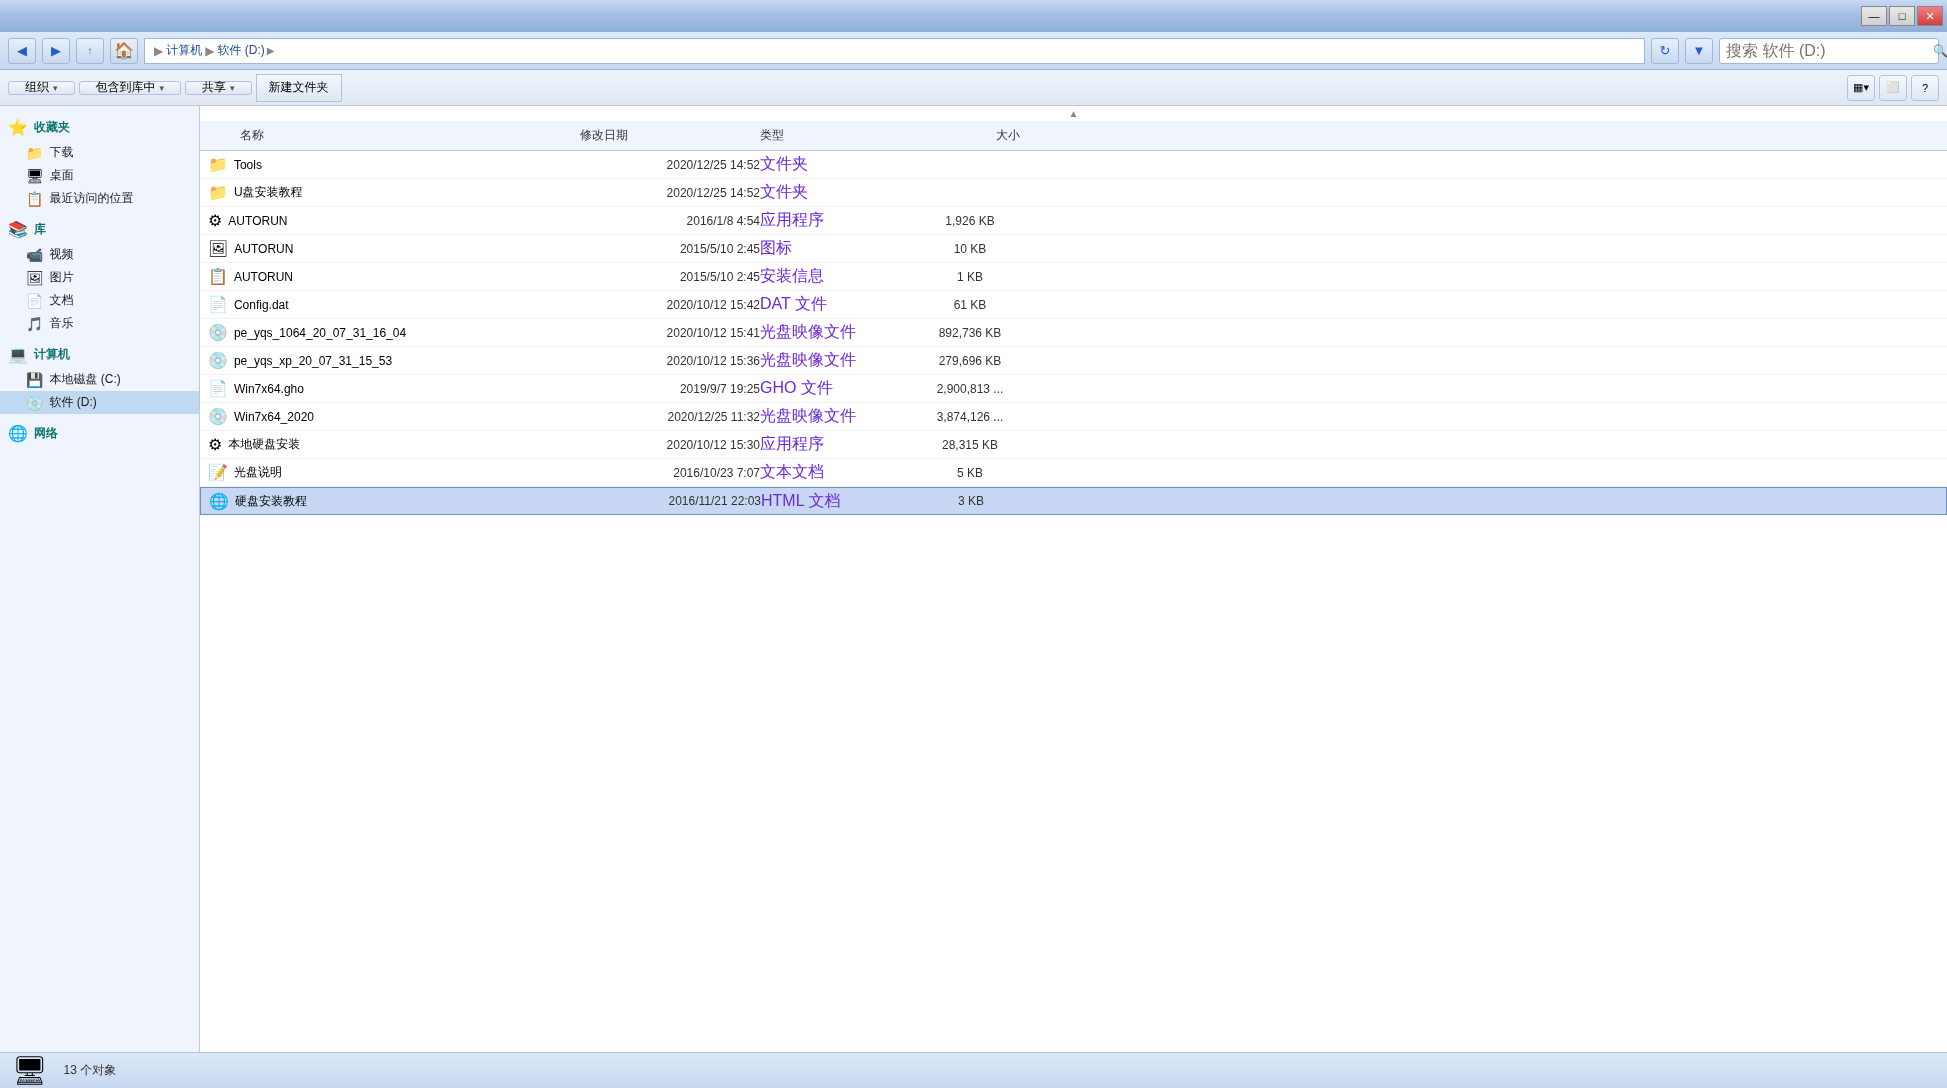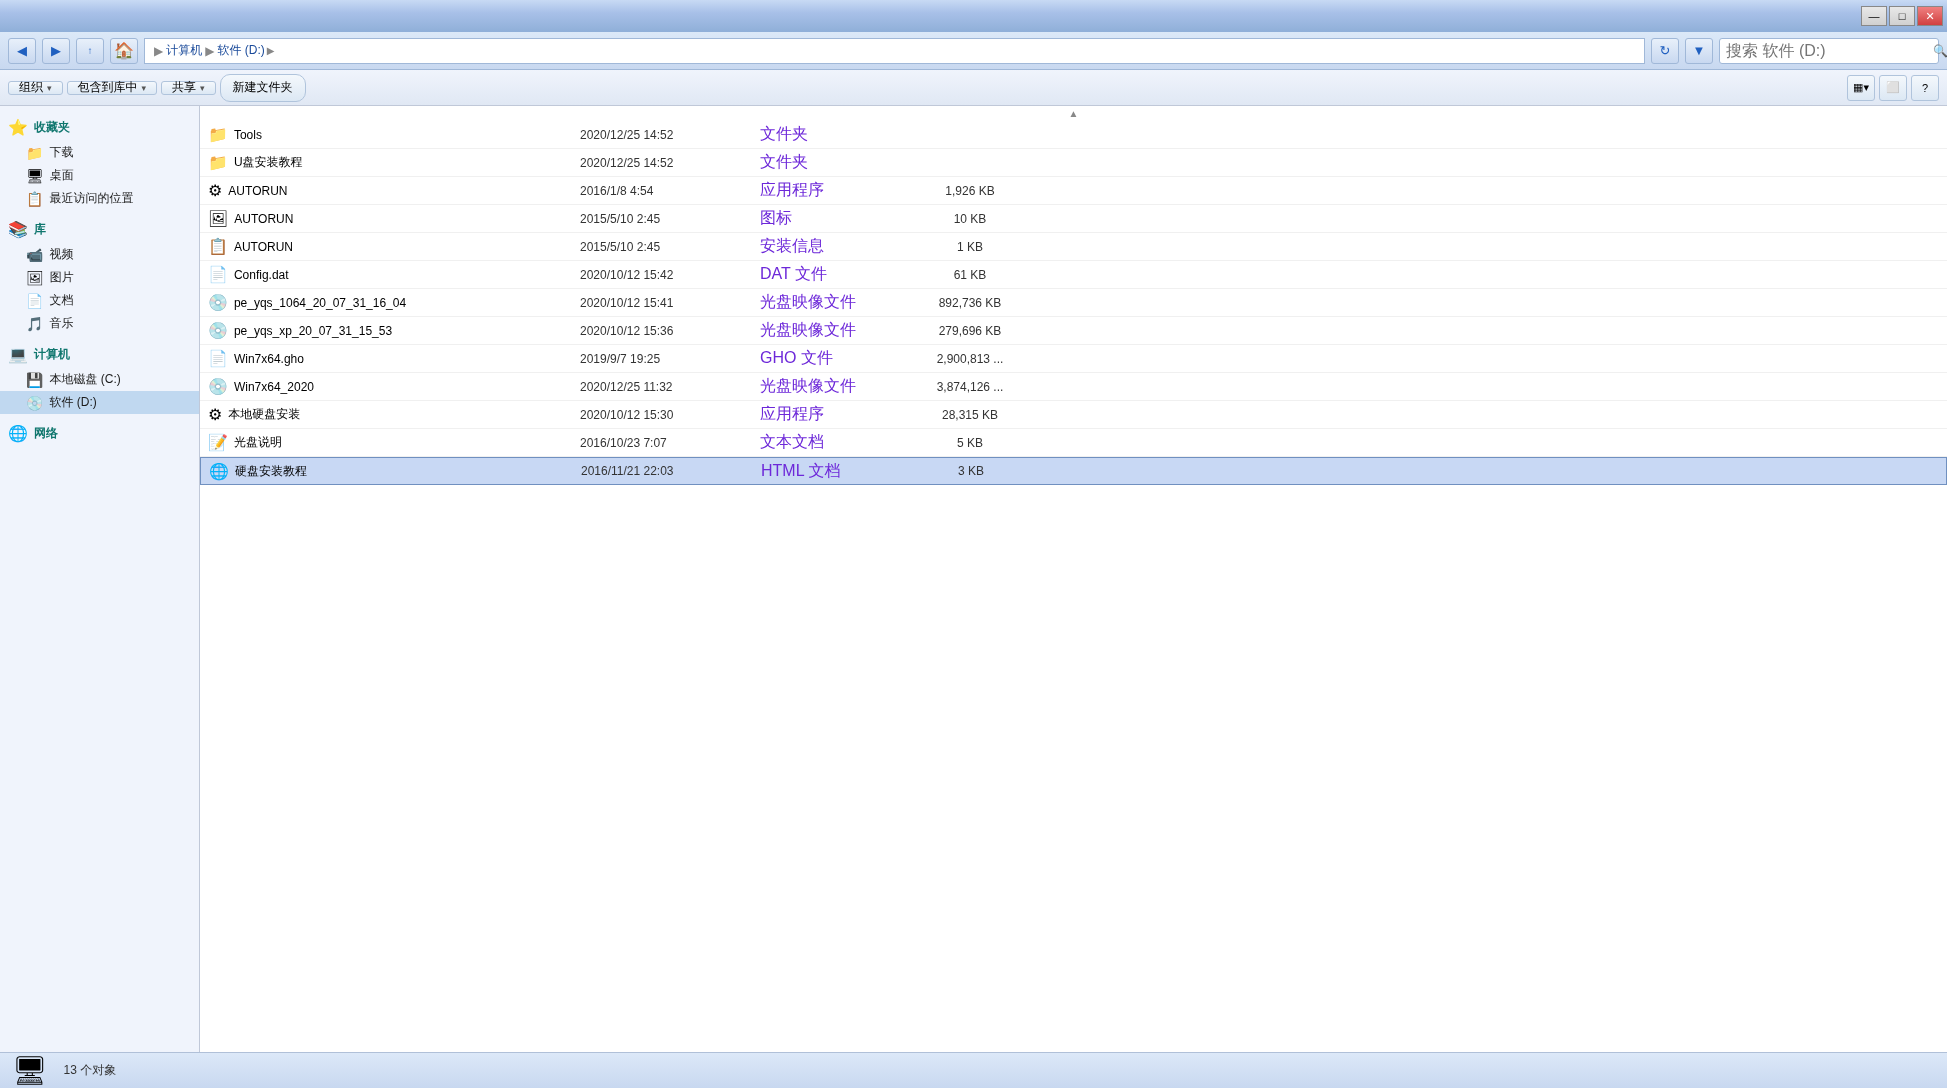--- a/index.html
+++ b/index.html
@@ -99,37 +99,37 @@
       background: linear-gradient(to bottom, #f0f4fc, #e0e8f4);
       height: 36px;
       display: flex;
       align-items: center;
       padding: 0 8px;
       gap: 4px;
       border-bottom: 1px solid #c0c8d8;
     }
     .tool-btn {
       height: 14px;
-      padding: 0 10px;
+      padding: 0 16px;
       background: linear-gradient(to bottom, #f4f8fc, #dce8f4);
       border: 1px solid #b0c4dc;
       border-radius: 3px;
       cursor: pointer;
       font-size: 12px;
       display: flex;
       align-items: center;
       gap: 4px;
     }
     .tool-btn .arrow { font-size: 9px; color: #555; }
     .new-folder-btn {
       height: 28px;
       padding: 0 12px;
       background: linear-gradient(to bottom, #f4f8fc, #dce8f4);
       border: 1px solid #b0c4dc;
-      border-radius: 10px;
+      border-radius: 0;
       cursor: pointer;
       font-size: 12px;
       display: flex;
       align-items: center;
     }
     .toolbar-right {
       margin-left: auto;
       display: flex;
       align-items: center;
       gap: 4px;
@@ -214,21 +214,21 @@
     .file-row.selected { background: #c8d8f4; border: 1px solid #7090c0; }
     .file-row .file-name {
       width: 380px;
       display: flex;
       align-items: center;
       gap: 6px;
       padding-left: 8px;
       font-size: 12px;
     }
     .file-row .file-icon { font-size: 16px; }
-    .file-row .file-date { width: 180px; font-size: 12px; color: #333; }
+    .file-row .file-date { width: 180px; font-size: 12px; color: #333; text-align: right; }
     .file-row .file-type { width: 160px; font-size: 16px; color: #6d28d9; }
     .file-row .file-size { width: 120px; text-align: center; padding-right: 20px; font-size: 12px; color: #333; }
 
     
     .status-bar {
       height: 36px;
       background: linear-gradient(to bottom, #dce8f8, #c8d8f0);
       border-top: 1px solid #b0c0d8;
       display: flex;
       align-items: center;
@@ -369,20 +369,26 @@
         <div class="sidebar-section-header">
           <span class="icon">🌐</span>
           <span class="sidebar-section-label">网络</span>
         </div>
       </div>
     </div>
 
   <div class="file-list">
     <div class="collapse-arrow">▲</div>
 
+    <div class="file-list-header">
+      <div class="col-name">名称</div>
+      <div class="col-date">修改日期</div>
+      <div class="col-type">类型</div>
+      <div class="col-size">大小</div>
+    </div>
 
     <div id="file-rows-container">
         <div class="file-row">
     <div class="file-name">
       <span class="file-icon">📁</span>
       <span>Tools</span>
     </div>
     <div class="file-date">2020/12/25 14:52</div>
     <div class="file-type">文件夹</div>
     <div class="file-size"></div>

